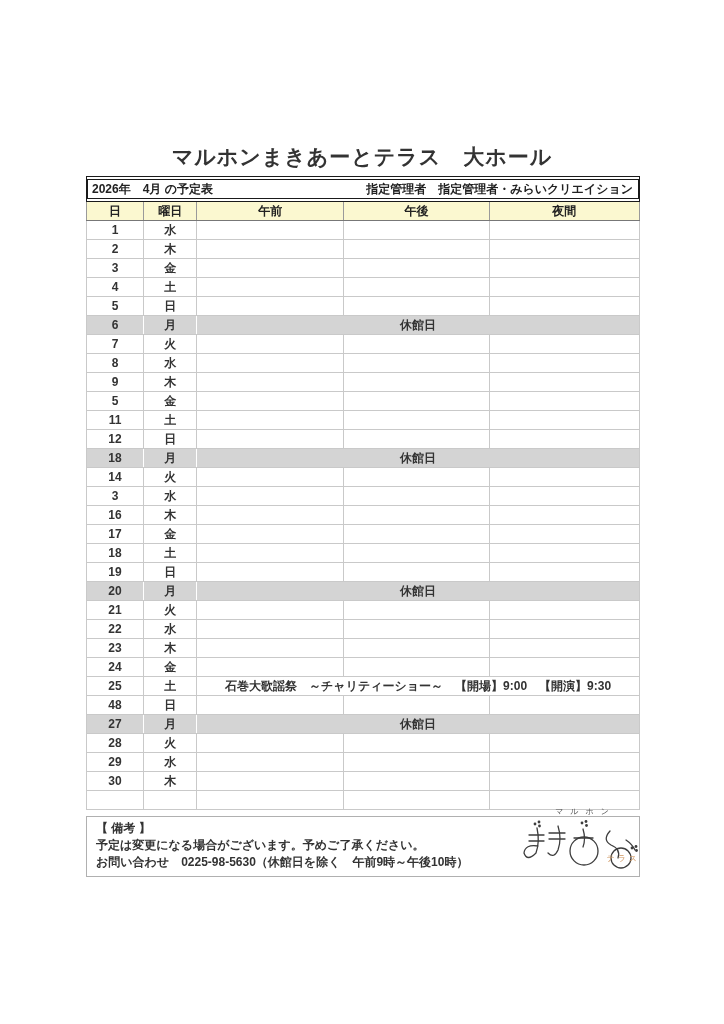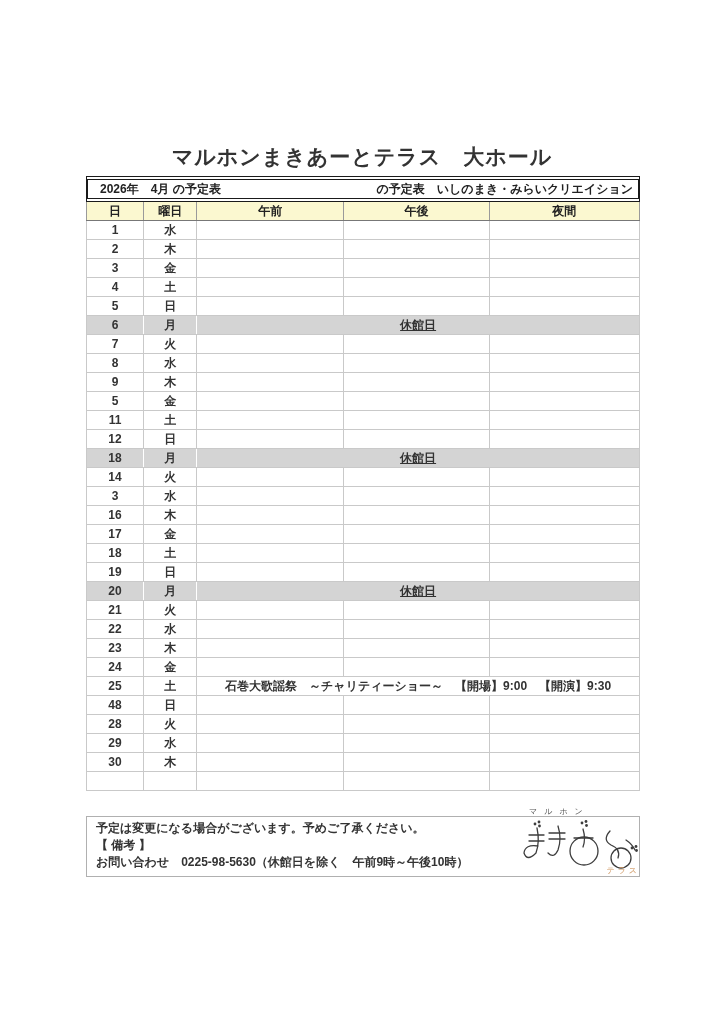--- a/index.html
+++ b/index.html
@@ -10,63 +10,63 @@
   .title {
     position:absolute; top:143px; left:0; width:724px; text-align:center;
     font-size:21px; font-weight:bold; color:#333333; letter-spacing:1px;
   }
   .subband {
     position:absolute; left:86px; top:176px; width:554px; height:26px;
     box-sizing:border-box;
     border-top:4px double #1a1a1a; border-bottom:4px double #1a1a1a;
     border-left:2px solid #1a1a1a; border-right:2px solid #1a1a1a;
     display:flex; justify-content:space-between; align-items:center;
-    padding:0 5px 0 12px; font-size:12px; font-weight:bold; color:#222222;
+    padding:0 5px 0 4px; font-size:12px; font-weight:bold; color:#222222;
     white-space:nowrap;
   }
   .tablewrap { position:absolute; left:86px; top:202px; width:554px; }
   table.sched { border-collapse:collapse; table-layout:fixed; width:554px; }
   table.sched th {
     background:#fbf8d0; height:18px; font-size:12px; font-weight:bold; color:#222222;
     border:1px solid #9a9a9a; border-top:none; border-bottom:1px solid #777777;
     padding:0; text-align:center; line-height:18px;
   }
   table.sched td {
     height:18px; border:1px solid #c9c9c9; font-size:12px; font-weight:bold;
     text-align:center; color:#333333; padding:0; line-height:18px;
     white-space:nowrap; overflow:hidden;
   }
   td.wd-blue { color:#2e75b6; }
   td.wd-red  { color:#e8390d; }
   tr.closed td { background:#d4d4d4; border-left-color:transparent; border-right-color:transparent; }
   tr.closed td:first-child { border-left-color:#c9c9c9; }
   tr.closed td:last-child  { border-right-color:#c9c9c9; }
-  td.closed-label { color:#f01500;text-decoration:underline; }
+  td.closed-label { color:#f01500; }
   td.event-cell { color:#222222; }
   .notes {
     position:absolute; left:86px; top:816px; width:554px; height:61px;
     box-sizing:border-box; border:1px solid #b0b0b0; padding:3px 9px;
     font-size:12px; font-weight:bold; color:#333333; line-height:17px;
     white-space:nowrap;
   }
   .logo { position:absolute; left:522px; top:806px; width:120px; height:78px; }
-  .logo-top { text-align:left; font-size:8px; letter-spacing:7px; color:#555555; padding-left:7px; }
-  .logo-bottom { position:absolute; right:2px; bottom:8px; font-size:8px; letter-spacing:3px; color:#cf9660; }
+  .logo-top { text-align:center; font-size:8px; letter-spacing:7px; color:#555555; padding-left:7px; }
+  .logo-bottom { position:absolute; right:2px; bottom:20px; font-size:8px; letter-spacing:3px; color:#cf9660; }
   .logo svg { display:block; margin-top:1px; }
 </style>
 </head>
 <body>
 
 <div class="page">
 
   <div class="title">マルホンまきあーとテラス　大ホール</div>
 
   <div class="subband">
     <span>2026年　4月 の予定表</span>
-    <span>の予定表　いしのまき・みらいクリエイション</span>
+    <span>指定管理者　指定管理者・みらいクリエイション</span>
   </div>
 
   <div class="tablewrap">
     <table class="sched">
       <colgroup>
         <col style="width:57px">
           <col style="width:53px">
           <col style="width:147px">
           <col style="width:145px">
           <col style="width:150px">
@@ -248,20 +248,25 @@
             <td class="wd-blue">土</td>
             <td colspan="3" class="event-cell">石巻大歌謡祭　～チャリティーショー～　【開場】9:00　【開演】9:30</td>
           </tr>
           <tr>
             <td>48</td>
             <td class="wd-red">日</td>
             <td></td>
             <td></td>
             <td></td>
           </tr>
+          <tr class="closed">
+            <td>27</td>
+            <td>月</td>
+            <td colspan="3" class="closed-label">休館日</td>
+          </tr>
           <tr>
             <td>28</td>
             <td>火</td>
             <td></td>
             <td></td>
             <td></td>
           </tr>
           <tr>
             <td>29</td>
             <td class="wd-red">水</td>
@@ -281,22 +286,22 @@
             <td></td>
             <td></td>
             <td></td>
             <td></td>
           </tr>
         </tbody>
     </table>
   </div>
 
   <div class="notes">
+    <div>【 備考 】</div>
     <div>予定は変更になる場合がございます。予めご了承ください。</div>
-    <div>【 備考 】</div>
     <div>お問い合わせ　0225-98-5630（休館日を除く　午前9時～午後10時）</div>
   </div>
 
   <div class="logo">
     <div class="logo-top">マルホン</div>
     <svg width="118" height="56" viewBox="0 0 118 56">
       <g stroke="#3d3d3d" stroke-width="1.3" fill="none" stroke-linecap="round">
         <path d="M15 10 q3 14 -1 25 q-9 9 -12 0 q1 -9 14 -7"></path>
         <path d="M7 17 h15"></path>
         <path d="M7 23 h15"></path>

